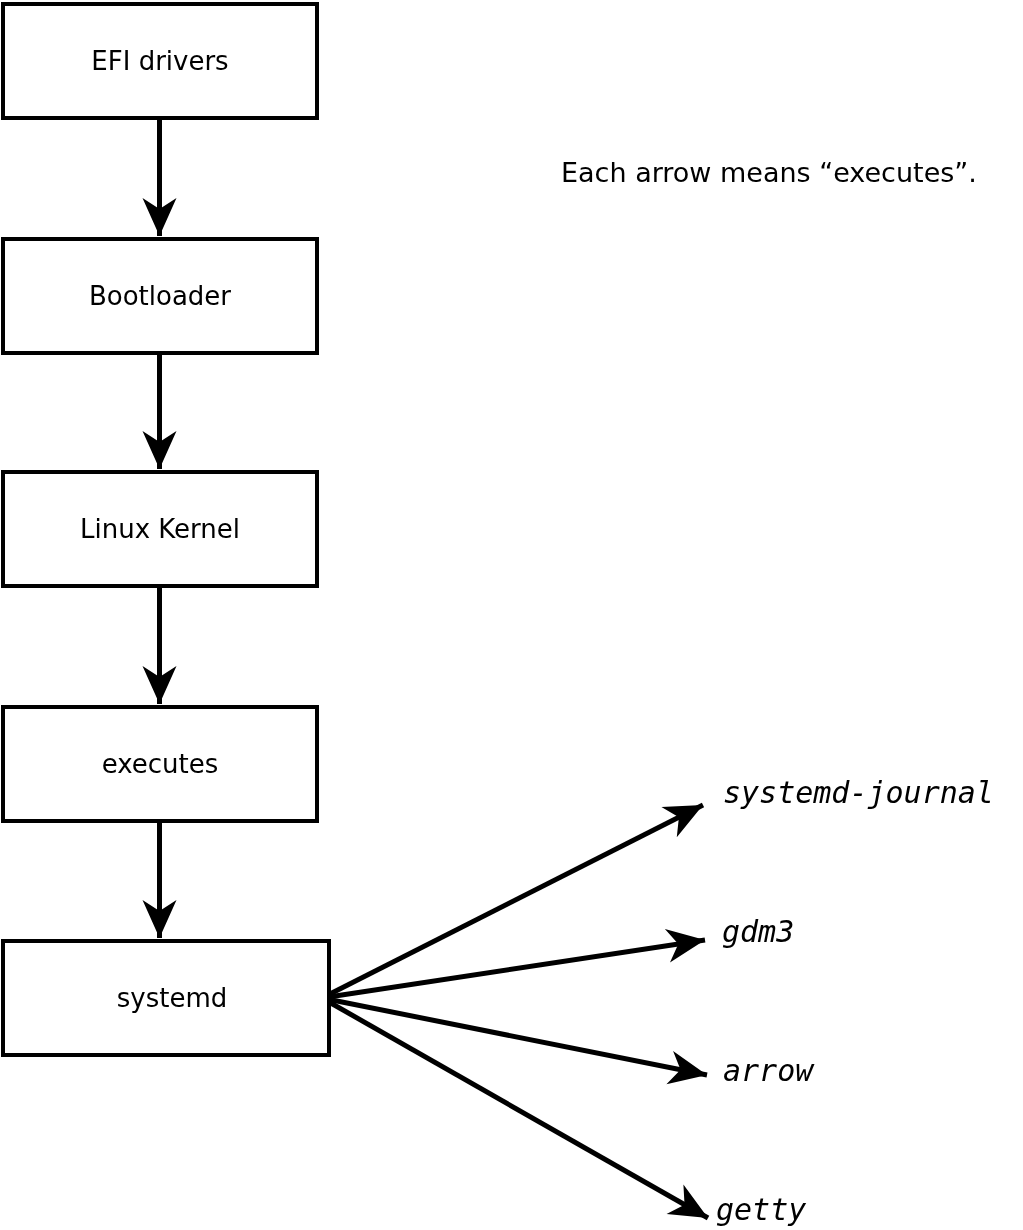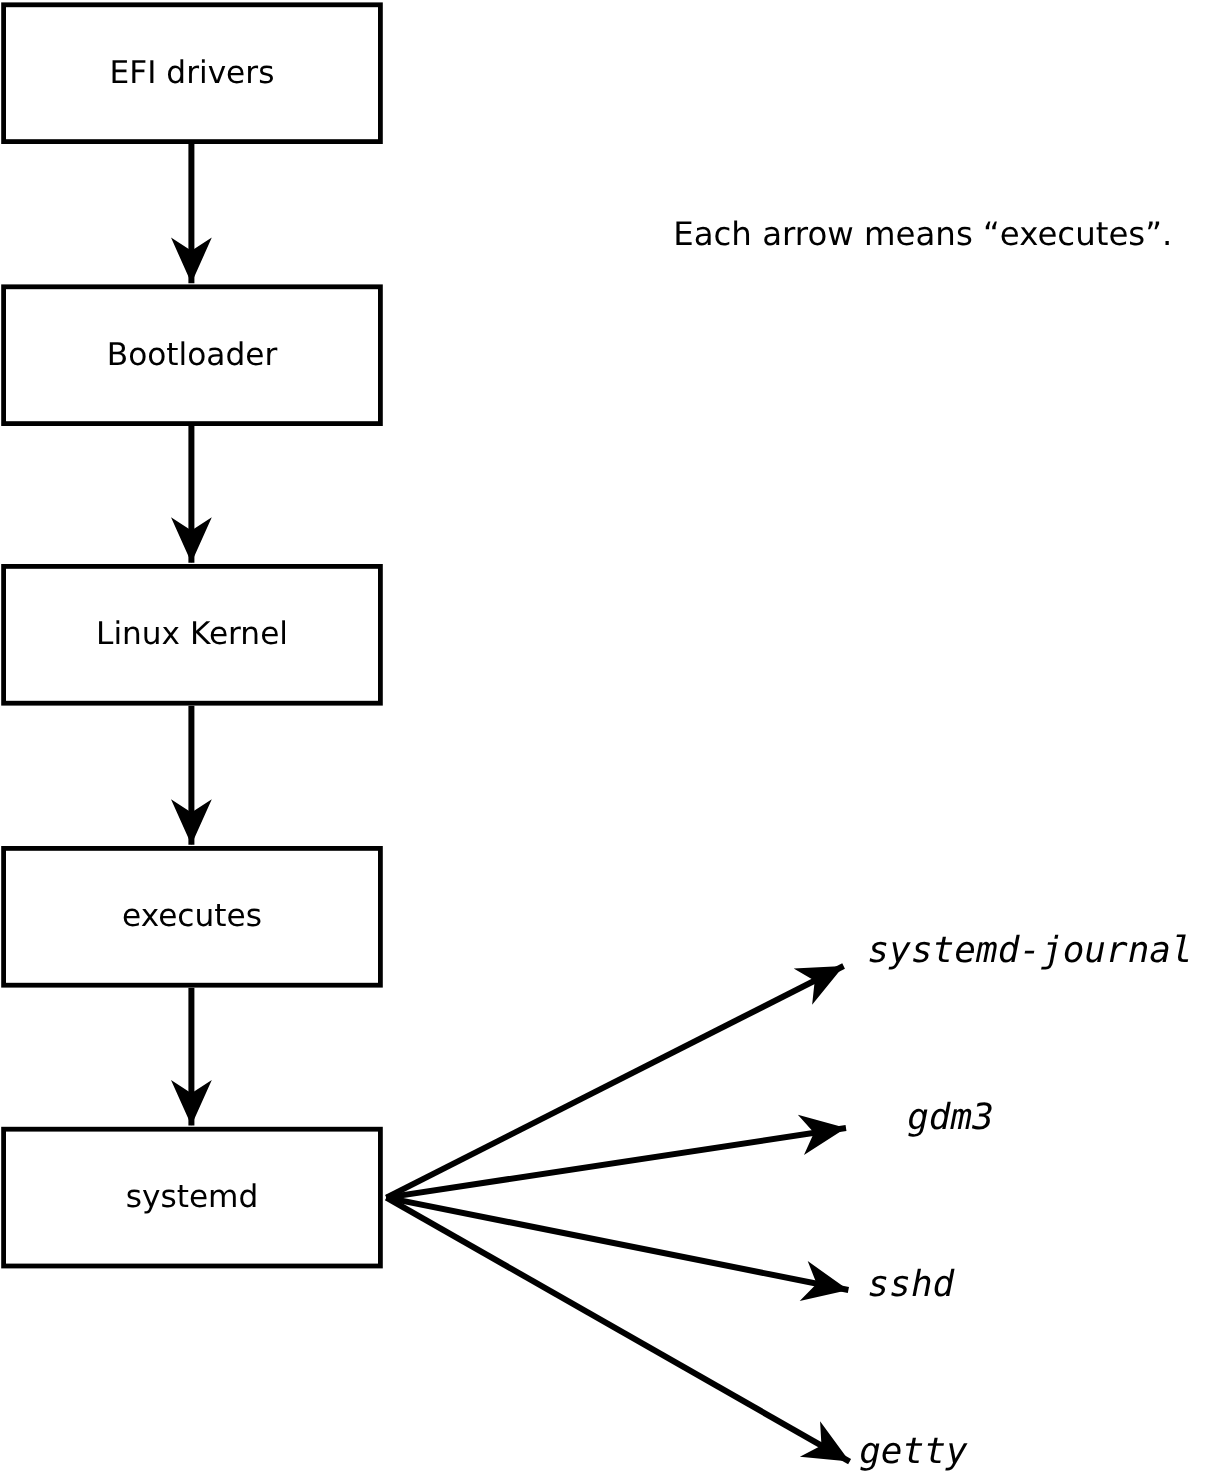--- a/index.html
+++ b/index.html
@@ -36,41 +36,41 @@
     justify-content: center;
   }
   .node-label {
     font-size: 26px;
     line-height: 1;
     white-space: nowrap;
   }
   .caption {
     position: absolute;
     left: 561px;
-    top: 180px;
+    top: 157px;
     font-size: 27px;
     line-height: 1.2;
     white-space: nowrap;
   }
   .fan-label {
     position: absolute;
     transform: translateY(-50%);
     font-family: "DejaVu Sans Mono", "Liberation Mono", monospace;
     font-size: 30px;
     line-height: 1;
     white-space: nowrap;
     font-style: italic;
   }
   .node-efi       { top: 2px; }
   .node-boot      { top: 237px; }
   .node-kernel    { top: 470px; }
   .node-initramfs { top: 705px; }
-  .node-systemd   { top: 939px; }
+  .node-systemd   { top: 939px; padding-left: 12px; }
   .fan-label-journal { left: 723px; top: 793px; }
-  .fan-label-gdm3    { left: 756px; top: 932px; }
+  .fan-label-gdm3    { left: 722px; top: 932px; }
   .fan-label-getty   { left: 723px; top: 1071px; }
   .fan-label-sshd    { left: 716px; top: 1210px; }
 </style>
 </head>
 <body>
 
 <div class="canvas">
 
   <svg class="arrow-layer" viewBox="0 0 1023 1230" width="1023" height="1230" xmlns="http://www.w3.org/2000/svg">
     <defs>
@@ -103,16 +103,16 @@
     <span class="node-label">executes</span>
   </div>
   <div class="node node-systemd">
     <span class="node-label">systemd</span>
   </div>
 
   <div class="caption">Each arrow means “executes”.</div>
 
   <div class="fan-label fan-label-journal">systemd-journal</div>
   <div class="fan-label fan-label-gdm3">gdm3</div>
-  <div class="fan-label fan-label-getty">sshd</div>
+  <div class="fan-label fan-label-getty">arrow</div>
   <div class="fan-label fan-label-sshd">getty</div>
 
 </div>
 
 </body></html>

